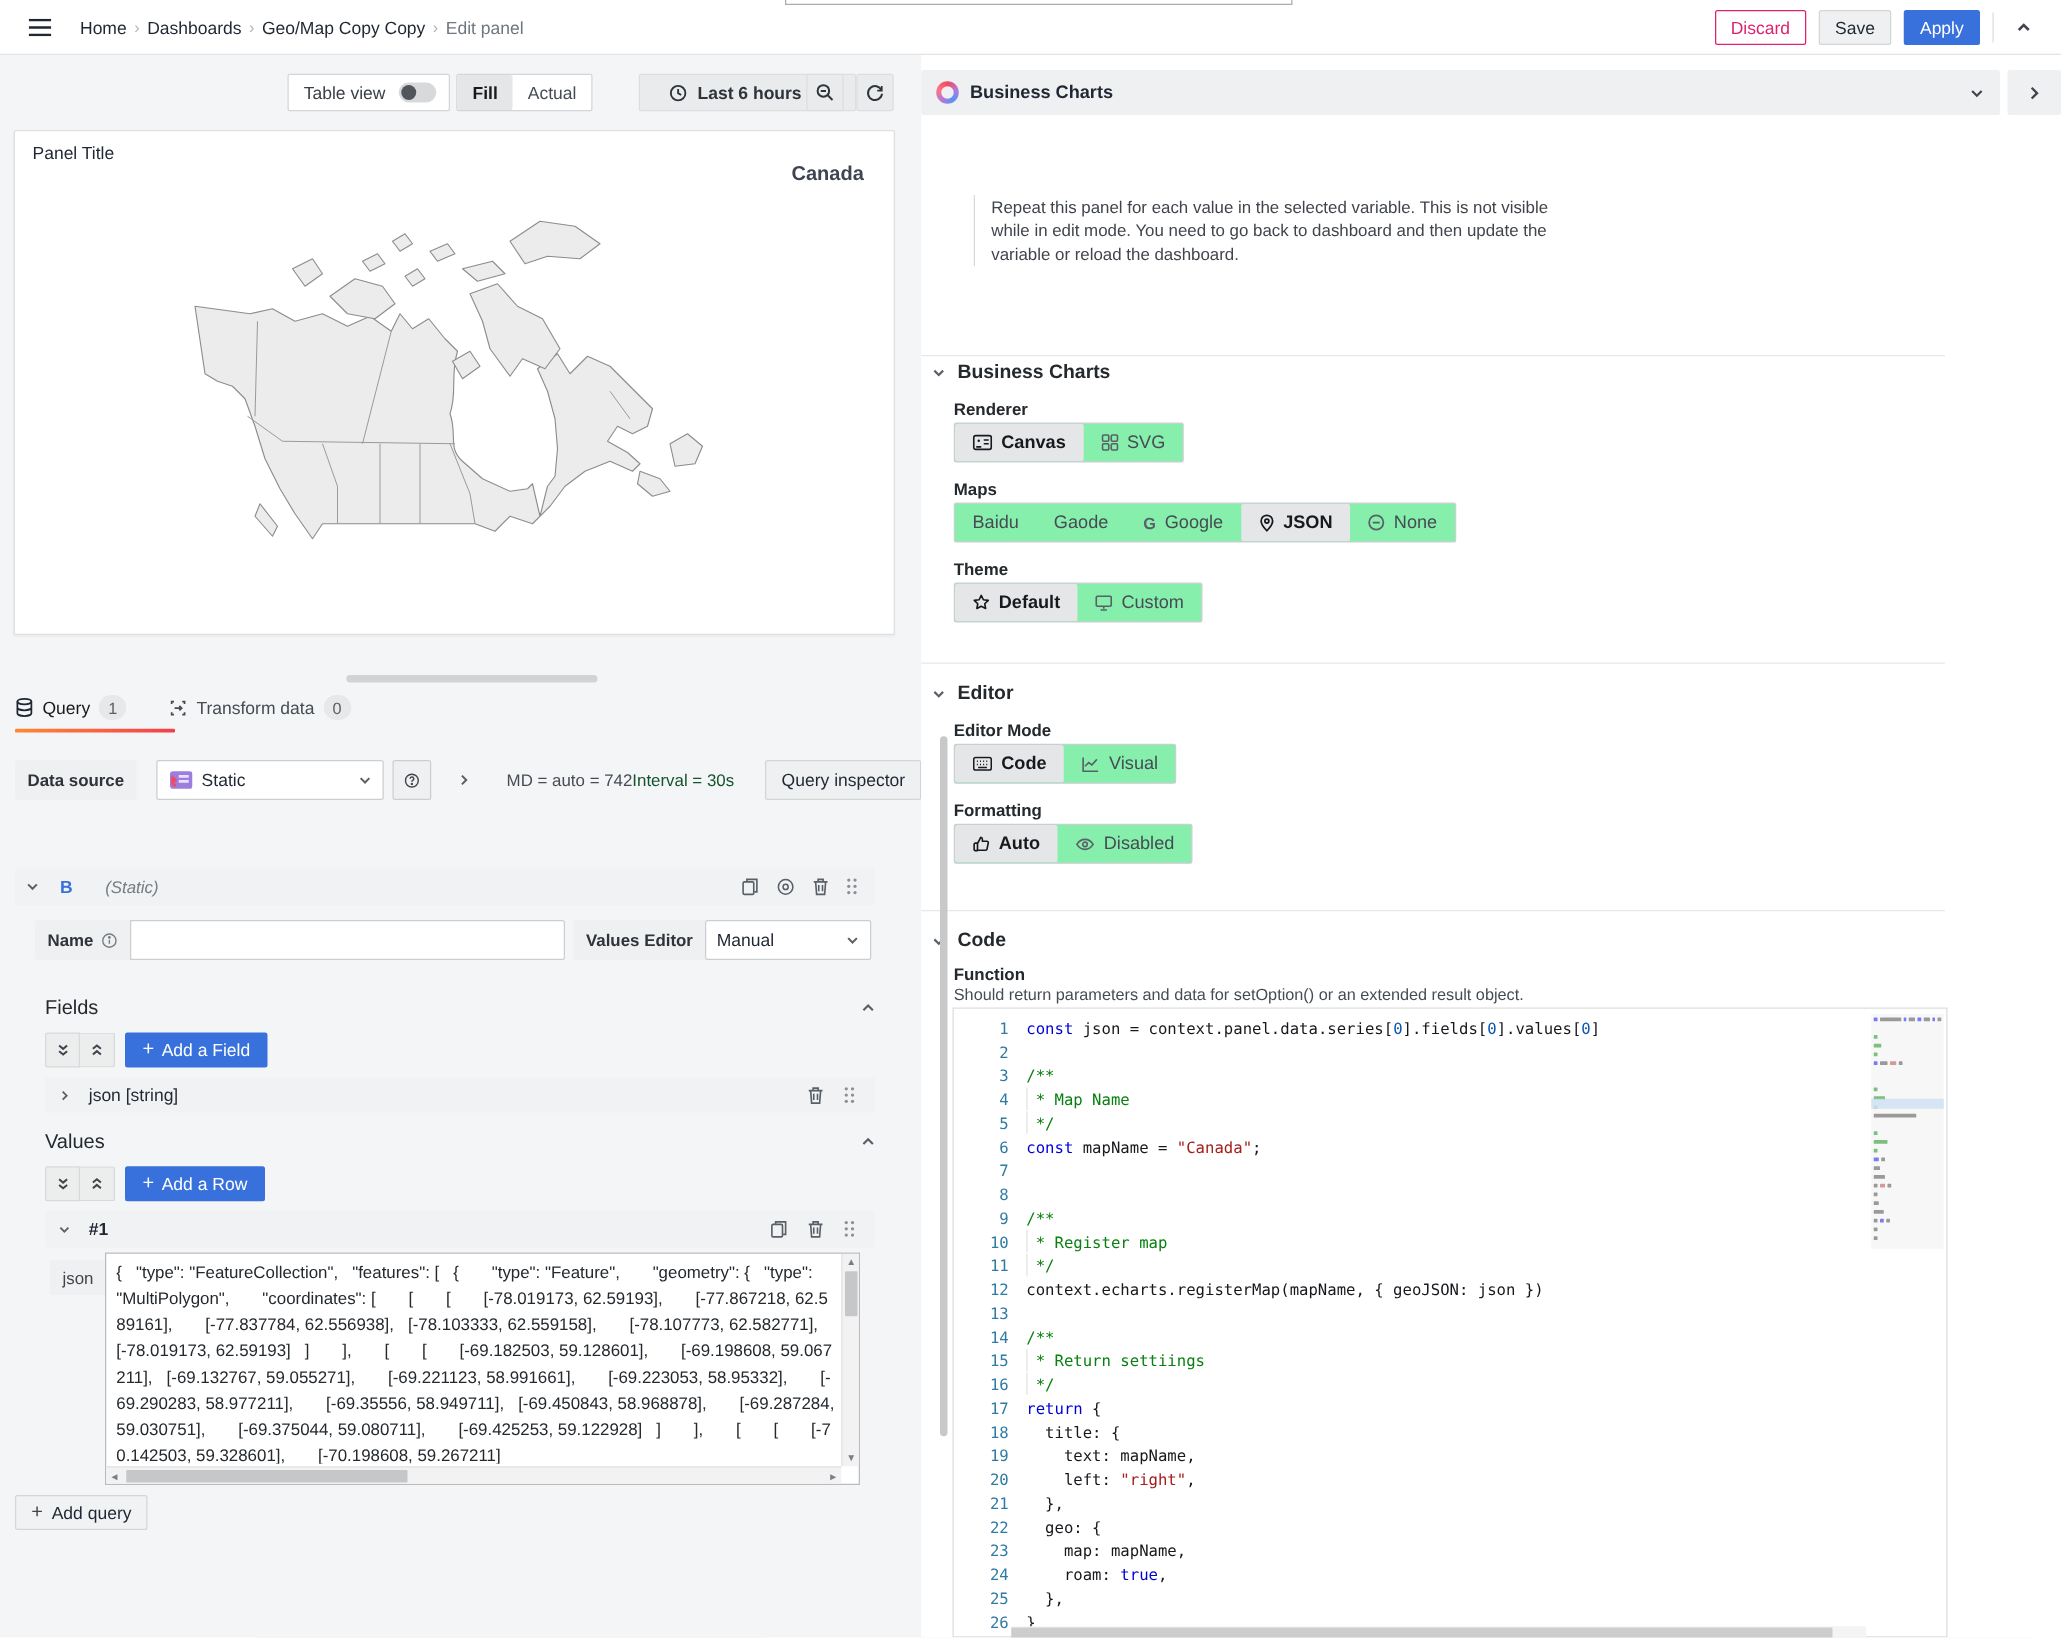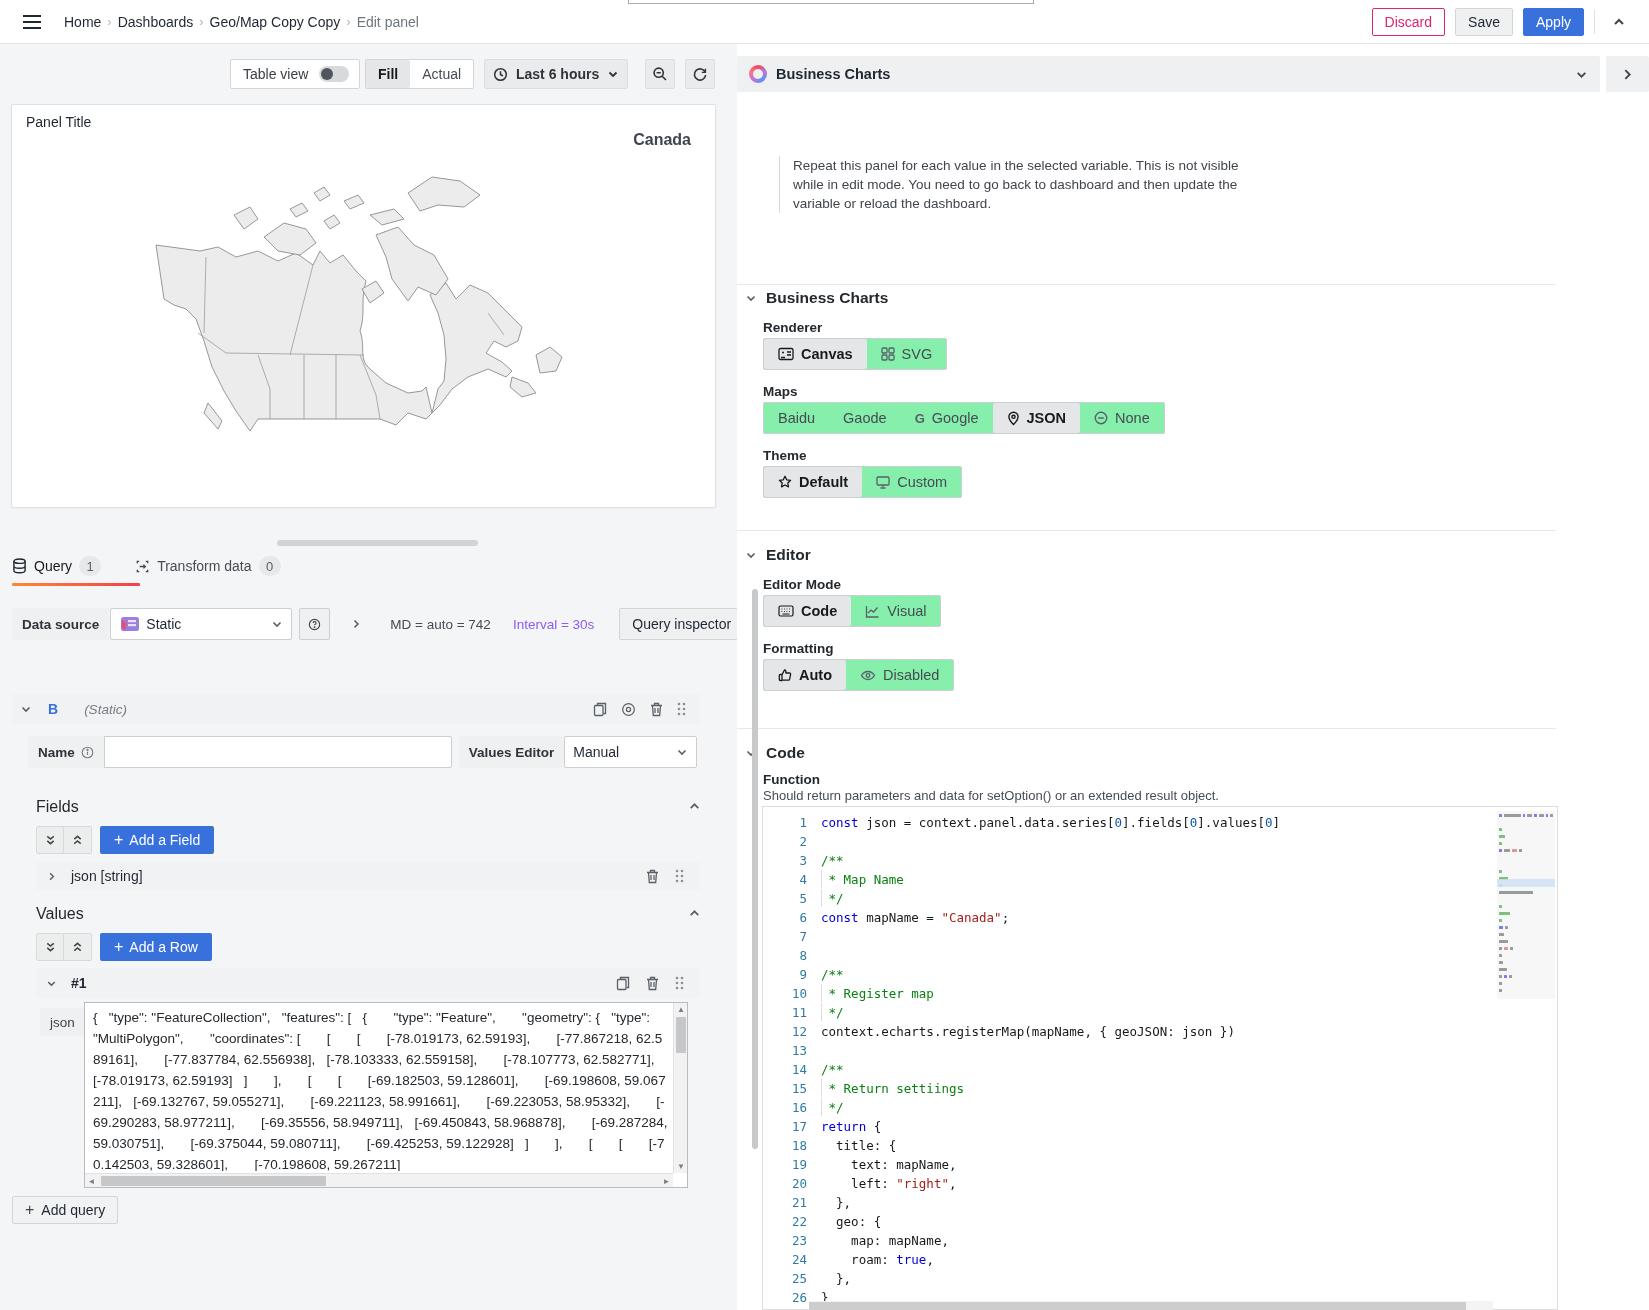--- a/index.html
+++ b/index.html
@@ -140,21 +140,21 @@
   </div>
 </div>
 <div class="abs tb-group" style="left:365px;top:59px">
   <div class="seg-item sel">
       <span>Fill</span>
     </div>
   <div class="seg-item">
       <span>Actual</span>
     </div>
 </div>
-<div class="abs tb-gray" style="left:484px;top:59px;padding:0 8px;gap:8px">
+<div class="abs tb-gray" style="left:511px;top:59px;padding:0 23px;gap:8px">
   <span class="ic">
     <svg width="15" height="15" viewBox="0 0 16 16" fill="none" stroke="#2f343b" stroke-width="1.6">
         <circle cx="8" cy="8" r="6.2"></circle>
         <path d="M8 4.5V8l2.6 1.6"></path>
       </svg>
   </span>
   <span style="font-weight:600;font-size:14px">Last 6 hours</span>
   <span class="ic">
     <svg width="12" height="12" viewBox="0 0 12 12" fill="none" stroke="#2f343b" stroke-width="1.8">
         <path d="M2.5 4.5L6 8l3.5-3.5"></path>
@@ -236,21 +236,21 @@
         </svg>
     </span>
     <span style="color:#464c54">Transform data</span>
     <span class="badge">0</span>
   </div>
 </div>
 <div id="tab-underline"></div>
 
 <div class="abs" style="left:12px;top:608px;display:flex;align-items:center">
   <span class="gray-label" style="border-radius:2px 0 0 2px">Data source</span>
-  <div class="select" style="width:182px;margin-left:1px">
+  <div class="select" style="width:182px;margin-left:16px">
     <span class="ic" style="margin-right:7px">
       <svg width="20" height="16" viewBox="0 0 20 16">
           <rect x="2" y="1" width="18" height="14" rx="2.5" fill="#9b7ede"></rect>
           <rect x="9" y="4" width="8" height="2.2" fill="#e9e2fb"></rect>
           <rect x="9" y="8" width="8" height="2.2" fill="#e9e2fb"></rect>
           <path d="M3 4l5 4-5 4z" fill="#f5485f"></path>
           <rect x="4" y="10.7" width="3" height="2.4" fill="#f5485f"></rect>
         </svg>
     </span>
     <span style="font-size:14px">Static</span>
@@ -266,21 +266,21 @@
         <path d="M6.3 6.2a1.8 1.8 0 1 1 2.4 1.7c-.6.2-.7.6-.7 1.1"></path>
         <circle cx="8" cy="11.2" r="0.5" fill="#40454c"></circle>
       </svg>
   </div>
   <span class="ic" style="margin-left:20px">
     <svg width="12" height="12" viewBox="0 0 12 12" fill="none" stroke="#5a6068" stroke-width="1.6">
         <path d="M4.5 2.5L8 6l-3.5 3.5"></path>
       </svg>
   </span>
   <span style="margin-left:28px;font-size:13.5px;color:#464c54">MD = auto = 742</span>
-  <span style="margin-left:22px;font-size:13.5px;color:#8b5cf6">Interval = 30s</span>
+  <span style="font-size:13.5px;color:#14532d">Interval = 30s</span>
   <button class="btn btn-secondary" style="height:32px;margin-left:25px;font-weight:500">Query inspector</button>
 </div>
 
 <div class="row-strip" style="left:12px;top:694px;width:688px;height:30px;padding:0 8px">
   <span class="ic">
     <svg width="12" height="12" viewBox="0 0 12 12" fill="none" stroke="#5a6068" stroke-width="1.6">
         <path d="M2.5 4.5L6 8l3.5-3.5"></path>
       </svg>
   </span>
   <span style="margin-left:16px;color:#3871dc;font-weight:600">B</span>

